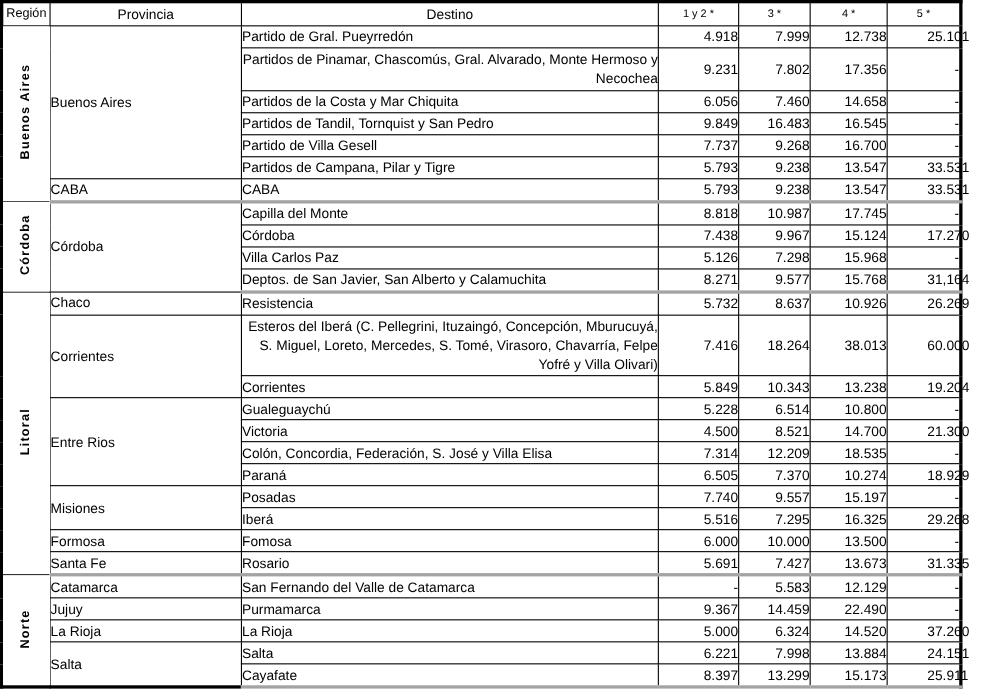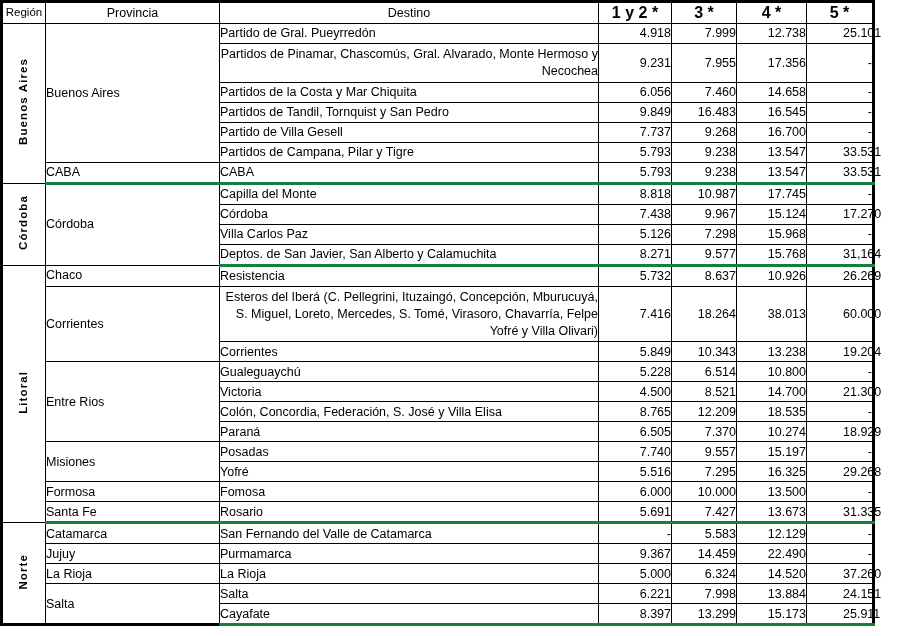--- a/index.html
+++ b/index.html
@@ -56,21 +56,21 @@
   thead th {
     background: #e3e3e3;
     font-weight: bold;
     text-align: center;
     height: 20px;
     font-size: 13px;
     border-bottom: 3px solid #000;
     border-top: 0;
   }
   thead th.h-region { font-size: 11.5px; }
-  thead th.h-num { font-size: 16px; font-weight: bold; }
+  thead th.h-num { font-size: 10px; }
 
   
   td.region-cell {
     width: 44px;
     text-align: center;
     vertical-align: middle;
     border-right: 3px solid #000;
     position: relative;
   }
   td.region-cell .rot {
@@ -105,21 +105,21 @@
   
   td.num {
     text-align: right;
     padding-right: 4px;
     font-size: 12.5px;
     white-space: nowrap;
   }
   td.num.last { border-right: 3px solid #000; padding-left: 36px; }
 
   
-  tr.sec-end > td { border-bottom: 3px solid #15803d; }
+  tr.sec-end > td { border-bottom: 3px solid #a3a3a3; }
 
   
   tr.r1 > td { height: 19px; }
 </style>
 </head>
 <body>
 
 <div id="page">
   <table class="sheet">
     <colgroup>
@@ -148,21 +148,21 @@
           <td class="prov-cell" rowspan="6">Buenos Aires</td>
           <td class="dest-cell">Partido de Gral. Pueyrredón</td>
           <td class="num">4.918</td>
           <td class="num">7.999</td>
           <td class="num">12.738</td>
           <td class="num last">25.101</td>
         </tr>
         <tr class="r1">
           <td class="dest-cell multi">Partidos de Pinamar, Chascomús, Gral. Alvarado, Monte Hermoso y Necochea</td>
           <td class="num">9.231</td>
-          <td class="num">7.955</td>
+          <td class="num">7.802</td>
           <td class="num">17.356</td>
           <td class="num last">-</td>
         </tr>
         <tr class="r1">
           <td class="dest-cell">Partidos de la Costa y Mar Chiquita</td>
           <td class="num">6.056</td>
           <td class="num">7.460</td>
           <td class="num">14.658</td>
           <td class="num last">-</td>
         </tr>
@@ -259,42 +259,42 @@
         </tr>
         <tr class="r1">
           <td class="dest-cell">Victoria</td>
           <td class="num">4.500</td>
           <td class="num">8.521</td>
           <td class="num">14.700</td>
           <td class="num last">21.300</td>
         </tr>
         <tr class="r1">
           <td class="dest-cell">Colón, Concordia, Federación, S. José y Villa Elisa</td>
-          <td class="num">8.765</td>
+          <td class="num">7.314</td>
           <td class="num">12.209</td>
           <td class="num">18.535</td>
           <td class="num last">-</td>
         </tr>
         <tr class="r1">
           <td class="dest-cell">Paraná</td>
           <td class="num">6.505</td>
           <td class="num">7.370</td>
           <td class="num">10.274</td>
           <td class="num last">18.929</td>
         </tr>
         <tr class="r1">
           <td class="prov-cell" rowspan="2">Misiones</td>
           <td class="dest-cell">Posadas</td>
           <td class="num">7.740</td>
           <td class="num">9.557</td>
           <td class="num">15.197</td>
           <td class="num last">-</td>
         </tr>
         <tr class="r1">
-          <td class="dest-cell">Yofré</td>
+          <td class="dest-cell">Iberá</td>
           <td class="num">5.516</td>
           <td class="num">7.295</td>
           <td class="num">16.325</td>
           <td class="num last">29.268</td>
         </tr>
         <tr class="r1">
           <td class="prov-cell" rowspan="1">Formosa</td>
           <td class="dest-cell">Fomosa</td>
           <td class="num">6.000</td>
           <td class="num">10.000</td>

